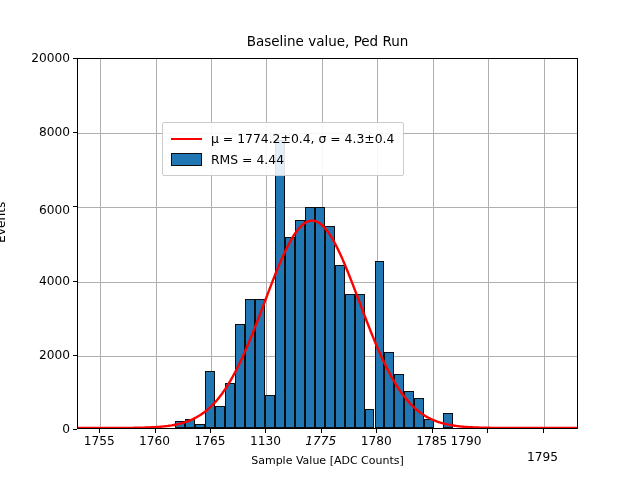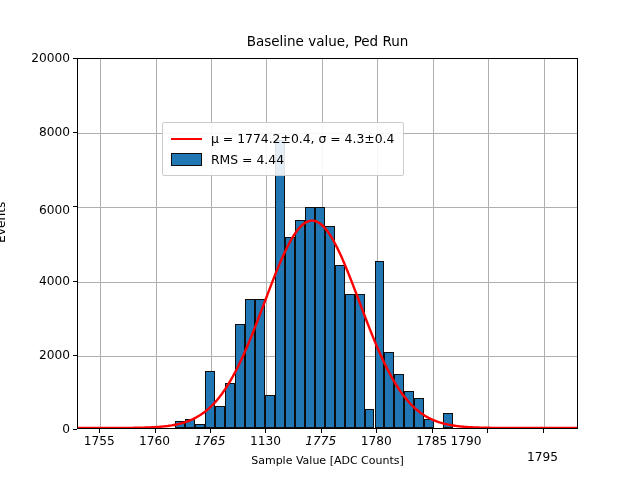--- a/index.html
+++ b/index.html
@@ -102,21 +102,21 @@
       <div class="ytick-label" style="top: 210px;">6000</div>
       <div style="position: absolute; left: 73.4px; top: 206.4px; width: 3.6px; height: 1px; background: rgb(0, 0, 0);"></div>
       <div class="ytick-label" style="top: 132.2px;">8000</div>
       <div style="position: absolute; left: 73.4px; top: 132.2px; width: 3.6px; height: 1px; background: rgb(0, 0, 0);"></div>
       <div class="ytick-label" style="top: 58px;">20000</div>
       <div style="position: absolute; left: 73.4px; top: 58px; width: 3.6px; height: 1px; background: rgb(0, 0, 0);"></div>
       <div class="xtick-label" style="left: 99.1681px;">1755</div>
       <div style="position: absolute; left: 99.1681px; top: 429px; width: 1px; height: 3.6px; background: rgb(0, 0, 0);"></div>
       <div class="xtick-label" style="left: 154.588px;">1760</div>
       <div style="position: absolute; left: 154.588px; top: 429px; width: 1px; height: 3.6px; background: rgb(0, 0, 0);"></div>
-      <div class="xtick-label" style="left: 210.009px; font-style: italic;">1765</div>
+      <div class="xtick-label" style="left: 210.009px;">1765</div>
       <div style="position: absolute; left: 210.009px; top: 429px; width: 1px; height: 3.6px; background: rgb(0, 0, 0);"></div>
       <div class="xtick-label" style="left: 265.429px;">1130</div>
       <div style="position: absolute; left: 265.429px; top: 429px; width: 1px; height: 3.6px; background: rgb(0, 0, 0);"></div>
       <div class="xtick-label" style="left: 320.85px; font-style: italic;">1775</div>
       <div style="position: absolute; left: 320.85px; top: 429px; width: 1px; height: 3.6px; background: rgb(0, 0, 0);"></div>
       <div class="xtick-label" style="left: 376.27px;">1780</div>
       <div style="position: absolute; left: 376.27px; top: 429px; width: 1px; height: 3.6px; background: rgb(0, 0, 0);"></div>
       <div class="xtick-label" style="left: 431.69px;">1785</div>
       <div style="position: absolute; left: 431.69px; top: 429px; width: 1px; height: 3.6px; background: rgb(0, 0, 0);"></div>
       <div class="xtick-label" style="left: 466px;">1790</div>

